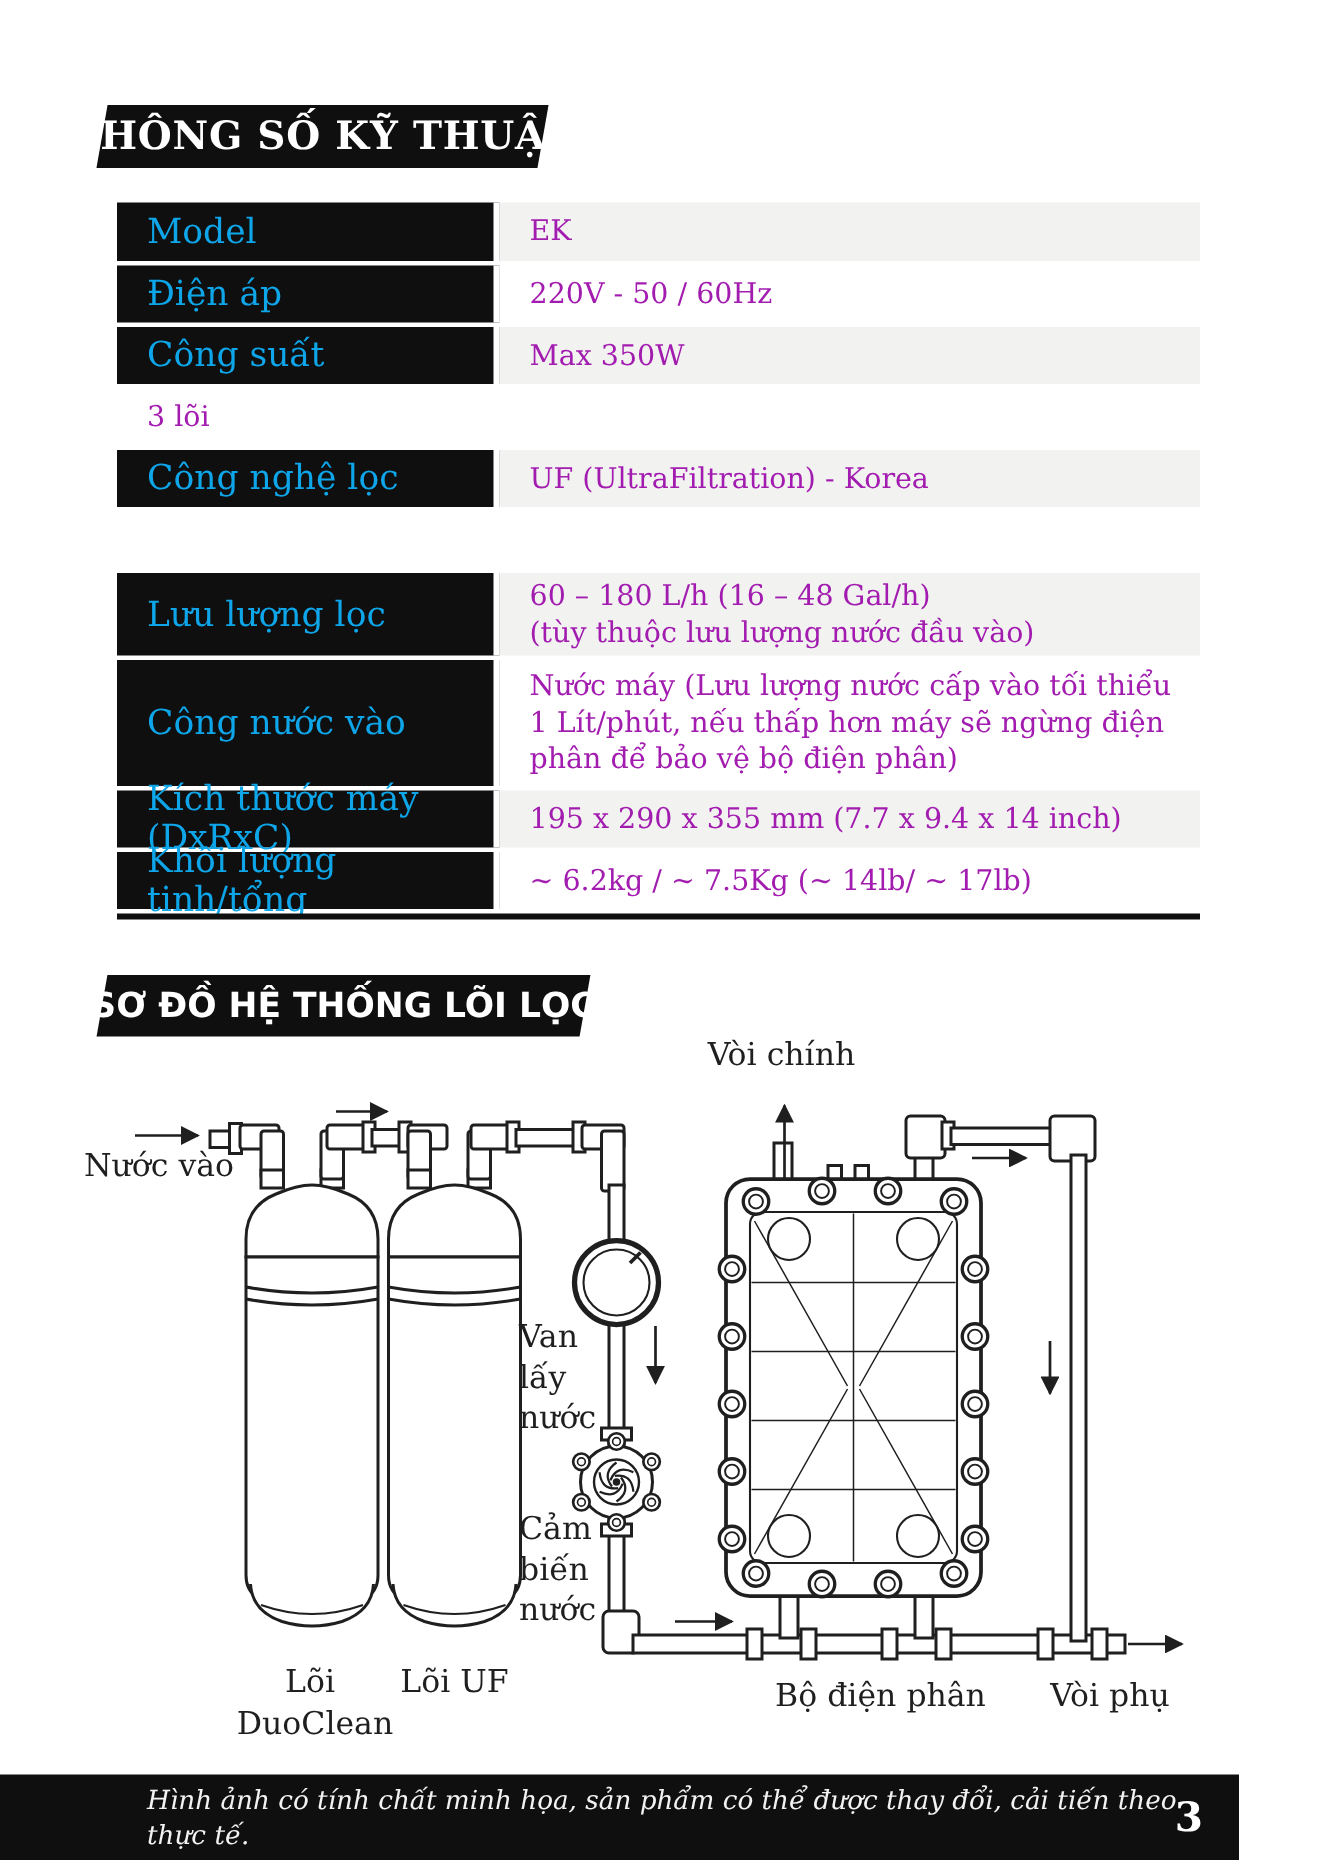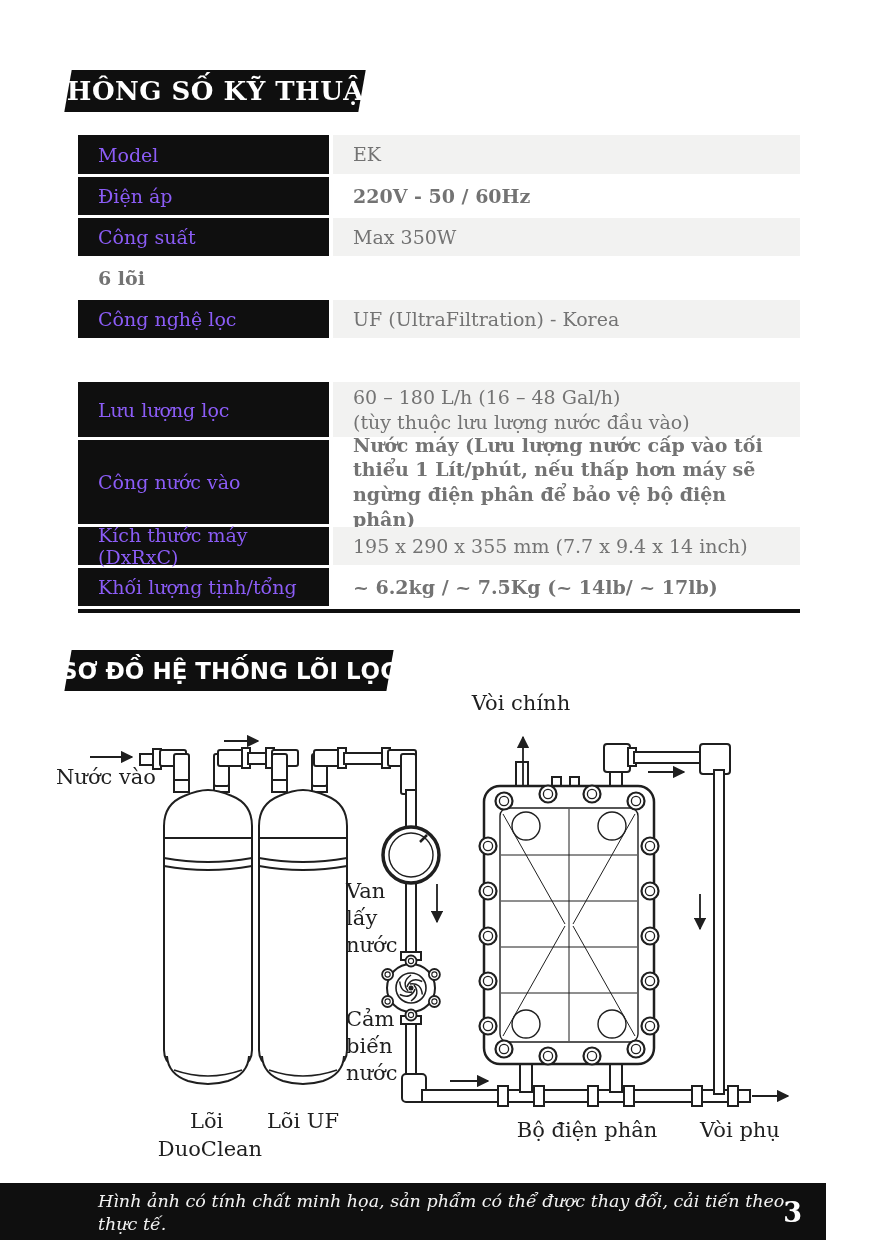--- a/index.html
+++ b/index.html
@@ -16,30 +16,30 @@
     transform:skewX(10deg);color:#ffffff;white-space:nowrap;letter-spacing:.5px;
   }
   #hdr1{left:68px;top:70px;width:294px;height:42px;}
   #hdr1 .bar-text{font-family:"DejaVu Serif",serif;font-weight:bold;font-size:26px;}
   #hdr2{left:68px;top:650px;width:322px;height:41px;}
   #hdr2 .bar-text{font-family:"DejaVu Sans",sans-serif;font-weight:bold;font-size:23px;letter-spacing:0;}
   
   .spec-table{position:absolute;left:78px;top:135px;width:722px;}
   .spec-row{display:flex;box-sizing:border-box;border-bottom:3px solid #ffffff;}
   .spec-label{
-    width:255px;box-sizing:border-box;background:#0f0f0f;color:#8b5cf6;
-    display:flex;align-items:center;padding-left:20px;font-size:19px;
+    width:255px;box-sizing:border-box;background:#0f0f0f;color:#0ea5e9;
+    display:flex;align-items:center;padding-left:20px;font-size:23px;
     border-right:4px solid #ffffff;flex-shrink:0;
   }
   .spec-value{
     flex:1;display:flex;align-items:center;padding-left:20px;padding-right:8px;
-    font-size:19px;color:#737373;line-height:1.3;white-space:pre-line;
+    font-size:19px;color:#a21caf;line-height:1.3;white-space:pre-line;
   }
   .spec-row.alt .spec-value{background:#f2f2f1;}
-  .spec-row.plain .spec-value{background:#ffffff;font-weight:bold;}
+  .spec-row.plain .spec-value{background:#ffffff;}
   .r42{height:42px}.r41{height:41px}.r58{height:58px}.r87{height:87px}
   .table-baseline{position:absolute;left:78px;top:609px;width:722px;height:4px;background:#0f0f0f;}
   
   .diagram-svg{position:absolute;left:0;top:690px;}
   .dlabel{font-family:"DejaVu Serif",serif;font-size:21px;fill:#1f1f1f;}
   
   .footer-bar{
     position:absolute;left:0;top:1183px;width:826px;height:57px;background:#0f0f0f;
     box-sizing:border-box;padding:7px 0 0 98px;
   }
@@ -63,21 +63,21 @@
   </div>
   <div class="spec-row plain r41">
     <div class="spec-label">Điện áp</div>
     <div class="spec-value">220V - 50 / 60Hz</div>
   </div>
   <div class="spec-row alt r41">
     <div class="spec-label">Công suất</div>
     <div class="spec-value">Max 350W</div>
   </div>
   <div class="spec-row plain r41">
-    <div class="spec-value">6 lõi</div>
+    <div class="spec-value">3 lõi</div>
   </div>
   <div class="spec-row alt r41">
     <div class="spec-label">Công nghệ lọc</div>
     <div class="spec-value">UF (UltraFiltration) - Korea</div>
   </div>
   <div class="spec-row plain r41">
   </div>
   <div class="spec-row alt r58">
     <div class="spec-label">Lưu lượng lọc</div>
     <div class="spec-value">60 – 180 L/h (16 – 48 Gal/h)

